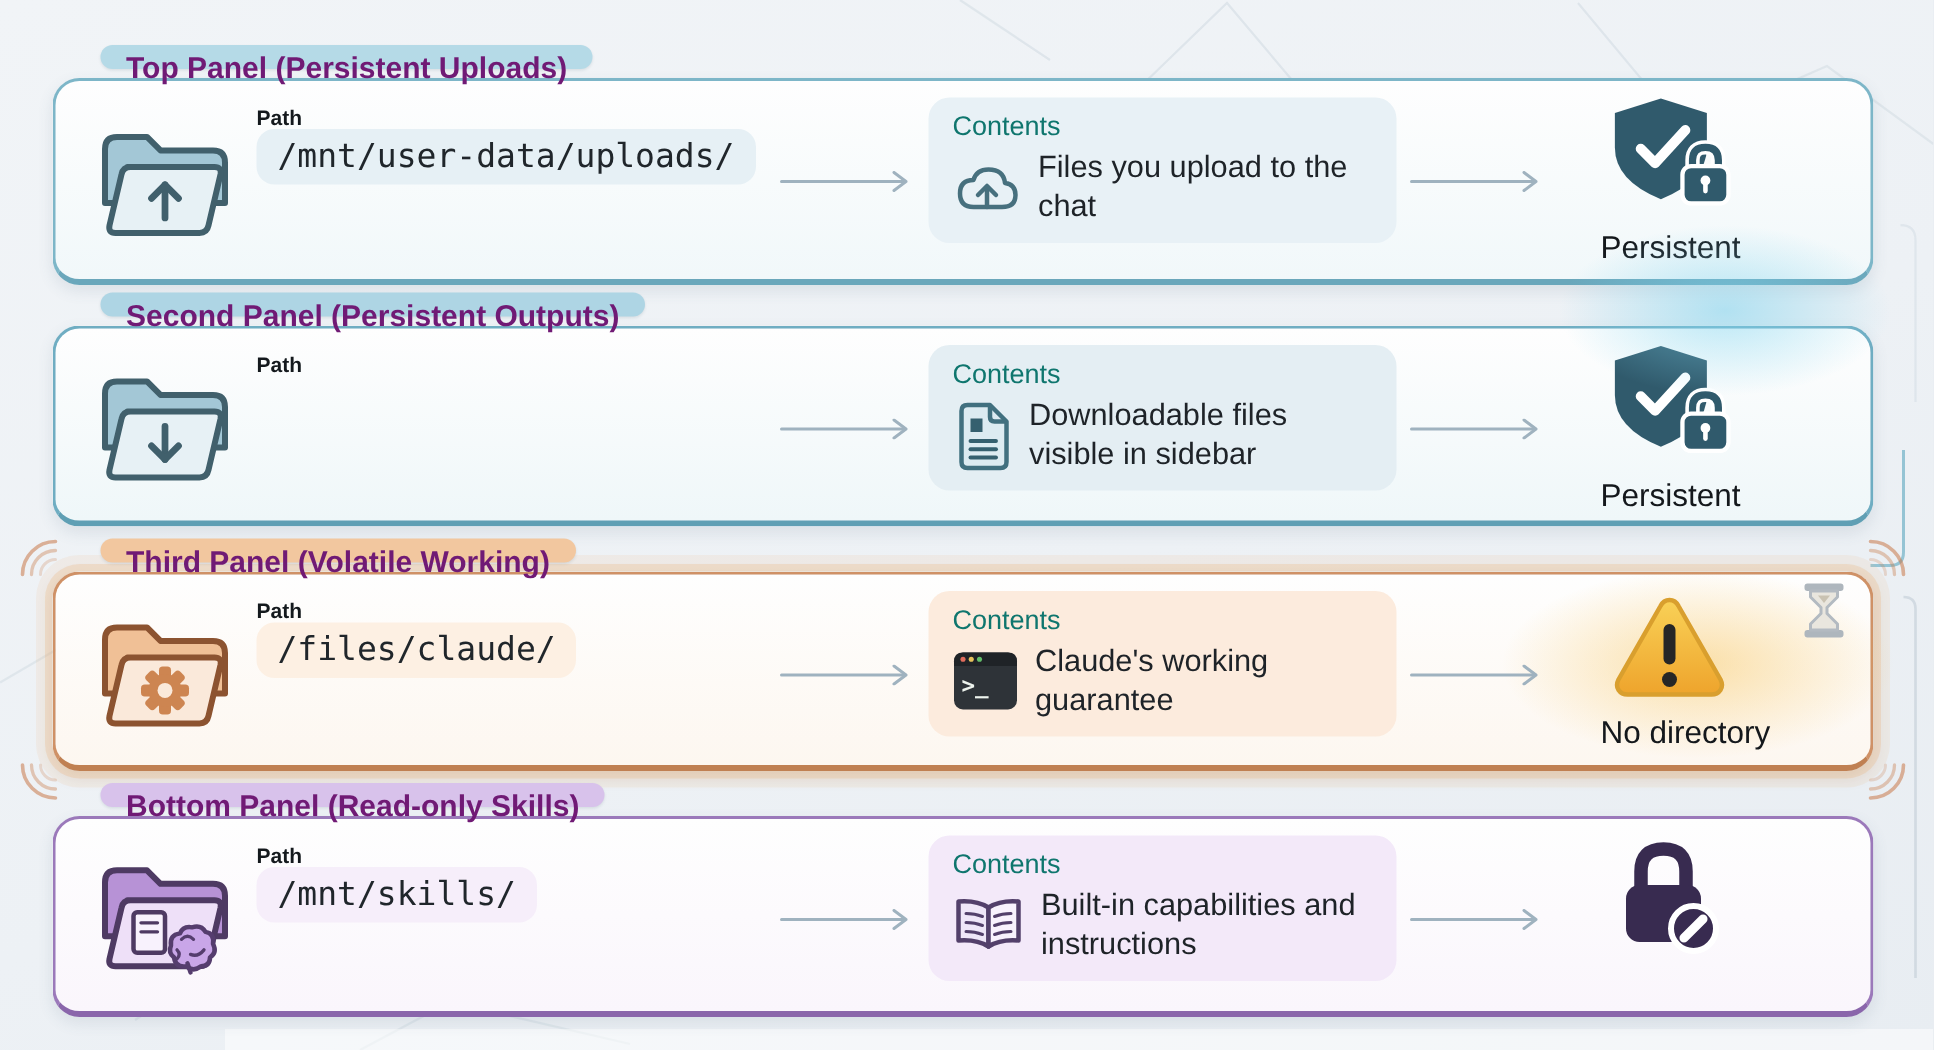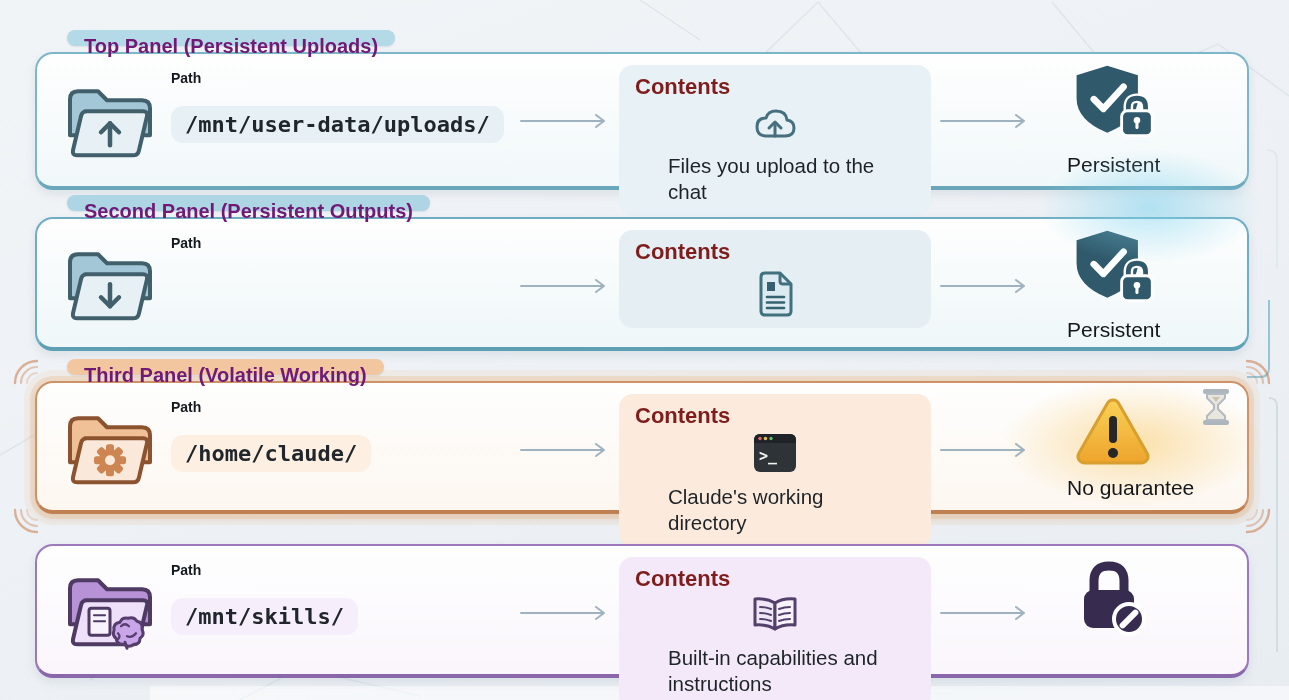--- a/index.html
+++ b/index.html
@@ -22,31 +22,31 @@
                        0 4px 10px rgba(130,85,45,.15);}
   .panel.p4{top:544px;height:128px;}
   .badge{position:absolute;left:30px;top:-24px;z-index:3;height:16px;line-height:32px;
          padding:0 17px;border-radius:16px;background:var(--badge);
          color:#701a75;font-size:20px;font-weight:600;white-space:nowrap;
          box-shadow:0 1px 2px rgba(40,70,90,.12);}
   
   .folder{position:absolute;left:24px;top:50%;transform:translateY(-52%);}
   .pathblock{position:absolute;left:134px;top:16px;}
   .path-label{font-size:14px;font-weight:700;color:#14191d;}
-  .path-pill{display:inline-block;margin-top:20px;padding:6px 14px;border-radius:12px;
-             background:var(--pill);font-weight:bold;}
+  .path-pill{display:inline-block;margin-top:0;padding:6px 14px;border-radius:12px;
+             background:var(--pill);}
   .path-pill code{font-family:"DejaVu Sans Mono","Liberation Mono",monospace;
                   font-size:22px;color:#20262b;}
   .arrow{position:absolute;top:60px;}
   .arrow.a1{left:483px;}
   .arrow.a2{left:903px;}
   .card{position:absolute;left:582px;top:11px;width:312px;box-sizing:border-box;
         padding:9px 16px 11px;border-radius:14px;background:var(--card);}
-  .card-title{font-size:22px;font-weight:700;color:#7f1d1d;}
-  .card-row{display:flex;align-items:center;gap:11px;margin-top:4px;flex-direction:column;}
+  .card-title{font-size:18px;font-weight:400;color:#0f766e;}
+  .card-row{display:flex;align-items:center;gap:11px;margin-top:4px;}
   .card-icon{flex:none;}
   .card-text{font-size:20.5px;line-height:1.28;color:#1e2328;width:214px;}
   .status{position:absolute;left:1030px;top:6px;width:180px;text-align:left;z-index:1;}
   .status .sicon{display:inline-block;}
   .status-label{font-size:21px;color:#14181c;margin-top:1px;}
   
   .glow-cyan{position:absolute;left:1035px;top:148px;width:230px;height:118px;z-index:5;
              pointer-events:none;
              background:radial-gradient(ellipse at center,rgba(128,212,238,.55) 0%,rgba(128,212,238,0) 68%);}
   .glow-warn{position:absolute;left:955px;top:-8px;width:280px;height:135px;z-index:0;
@@ -189,20 +189,21 @@
             <path d="M6 8 q0-4 4-4 h15 l11 11 v27 q0 4-4 4 H10 q-4 0-4-4 z" fill="#dcebf1" stroke="#41707f" stroke-width="3" stroke-linejoin="round"></path>
             <path d="M25 4 v8 q0 3 3 3 h8" fill="none" stroke="#41707f" stroke-width="3"></path>
             <rect x="12" y="13" width="8" height="9" fill="#35606f"></rect>
             <g stroke="#35606f" stroke-width="2.6" stroke-linecap="round">
                 <line x1="12" y1="28" x2="29" y2="28"></line>
                 <line x1="12" y1="33.5" x2="29" y2="33.5"></line>
                 <line x1="12" y1="39" x2="29" y2="39"></line>
               </g>
           </svg>
         </span>
+        <div class="card-text">Downloadable files visible in sidebar</div>
       </div>
     </div>
 
     <div class="arrow a2">
       <svg width="92" height="14" viewBox="0 0 92 14">
           <g stroke="#9fb2bf" stroke-width="2" fill="none" stroke-linecap="round" stroke-linejoin="round">
             <line x1="1" y1="7" x2="83" y2="7"></line>
             <path d="M76 1 l8 6 -8 6"></path>
           </g>
         </svg>
@@ -278,21 +279,21 @@
             <rect x="-16" y="-4" width="32" height="8" rx="2.5" transform="rotate(45)"></rect>
           </g>
           <circle r="11" fill="#cd8551"></circle>
             <circle r="5" fill="#fae9da"></circle>
         </g>
       </svg>
     </div>
 
     <div class="pathblock">
       <div class="path-label">Path</div>
-      <div class="path-pill"><code>/home/claude/</code></div>
+      <div class="path-pill"><code>/files/claude/</code></div>
     </div>
 
     <div class="arrow a1">
       <svg width="92" height="14" viewBox="0 0 92 14">
           <g stroke="#9fb2bf" stroke-width="2" fill="none" stroke-linecap="round" stroke-linejoin="round">
             <line x1="1" y1="7" x2="83" y2="7"></line>
             <path d="M76 1 l8 6 -8 6"></path>
           </g>
         </svg>
     </div>
@@ -303,21 +304,21 @@
         <span class="card-icon">
           <svg width="44" height="40" viewBox="0 0 44 40">
             <rect x="1" y="1" width="42" height="38" rx="6" fill="#2e3338"></rect>
             <path d="M1 7 q0-6 6-6 h30 q6 0 6 6 v3 H1 z" fill="#1f2327"></path>
             <circle cx="7" cy="5.5" r="1.7" fill="#e06c5c"></circle>
               <circle cx="12.5" cy="5.5" r="1.7" fill="#e7c25c"></circle>
               <circle cx="18" cy="5.5" r="1.7" fill="#63bf6a"></circle>
             <text x="6" y="28" font-family="DejaVu Sans Mono, monospace" font-size="15" font-weight="bold" fill="#eef4ee">&gt;_</text>
           </svg>
         </span>
-        <div class="card-text">Claude's working directory</div>
+        <div class="card-text">Claude's working guarantee</div>
       </div>
     </div>
 
     <div class="arrow a2">
       <svg width="92" height="14" viewBox="0 0 92 14">
           <g stroke="#9fb2bf" stroke-width="2" fill="none" stroke-linecap="round" stroke-linejoin="round">
             <line x1="1" y1="7" x2="83" y2="7"></line>
             <path d="M76 1 l8 6 -8 6"></path>
           </g>
         </svg>
@@ -330,34 +331,35 @@
               <linearGradient id="wg" x1="0" y1="0" x2="0" y2="1">
                 <stop offset="0" stop-color="#f9d157"></stop>
                 <stop offset="1" stop-color="#eea42c"></stop>
               </linearGradient>
             </defs>
           <path d="M46 7 q4 0 6 4 l28 49 q2 4 0 7 q-2 3-6 3 H18 q-4 0-6-3 q-2-3 0-7 l28-49 q2-4 6-4 z" fill="url(#wg)" stroke="#d99f2e" stroke-width="3" stroke-linejoin="round"></path>
           <rect x="42" y="23" width="8" height="27" rx="4" fill="#262626"></rect>
           <circle cx="46" cy="60" r="5" fill="#262626"></circle>
         </svg>
       </span>
-      <div class="status-label">No guarantee</div>
+      <div class="status-label">No directory</div>
     </div>
 
     <span class="hourglass">
       <svg width="30" height="38" viewBox="0 0 30 38">
         <rect x="2" y="1" width="26" height="5" rx="2" fill="#aeb6bd"></rect>
         <rect x="2" y="32" width="26" height="5" rx="2" fill="#aeb6bd"></rect>
         <path d="M6 6 h18 v4 l-7 7 v4 l7 7 v4 H6 v-4 l7-7 v-4 L6 10 z" fill="#e9e6de" stroke="#b3bac1" stroke-width="2" stroke-linejoin="round"></path>
         <path d="M11 9 h8 l-4 5 z" fill="#c9c2b2"></path>
       </svg>
     </span>
   </section>
 
   <section class="panel p4" style="--bd: #9b79ba; --bddark: #8a66ab; --panelbg: #faf6fc; --badge: #d8c2eb; --card: #f3e9f9; --pill: #f6eefa; --fback: #b792d6; --ffront: #eee0f8; --fout: #4e3a63; --accent: #382b50;">
+    <div class="badge">Bottom Panel (Read-only Skills)</div>
 
     <div class="folder">
       <svg width="96" height="88" viewBox="0 0 96 88">
         <path d="M9 60 V24 q0-8 8-8 h20 l9 9 h35 q8 0 8 8 v27 z" fill="var(--fback)" stroke="var(--fout)" stroke-width="4" stroke-linejoin="round"></path>
         <path d="M24 36 h58 q5 0 4 5 l-8 34 q-1 5-6 5 H16 q-5 0-4-5 l8-34 q1-5 6-5 z" fill="var(--ffront)" stroke="var(--fout)" stroke-width="4" stroke-linejoin="round"></path>
         <g>
           <rect x="28" y="44" width="21" height="27" rx="2.5" fill="#f8f2fd" stroke="var(--fout)" stroke-width="3"></rect>
           <g stroke="var(--fout)" stroke-width="2.2" stroke-linecap="round">
               <line x1="33" y1="51" x2="44" y2="51"></line>
               <line x1="33" y1="57" x2="44" y2="57"></line>

